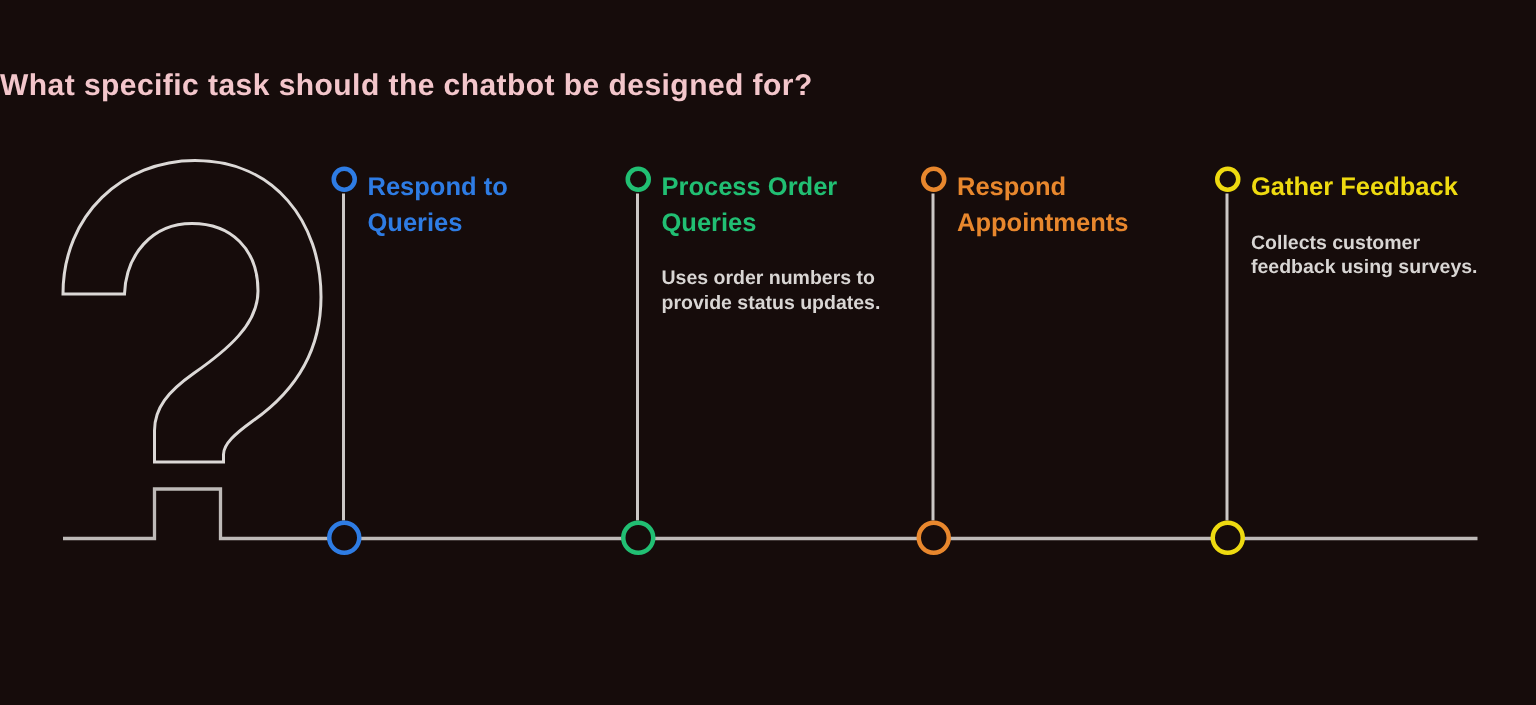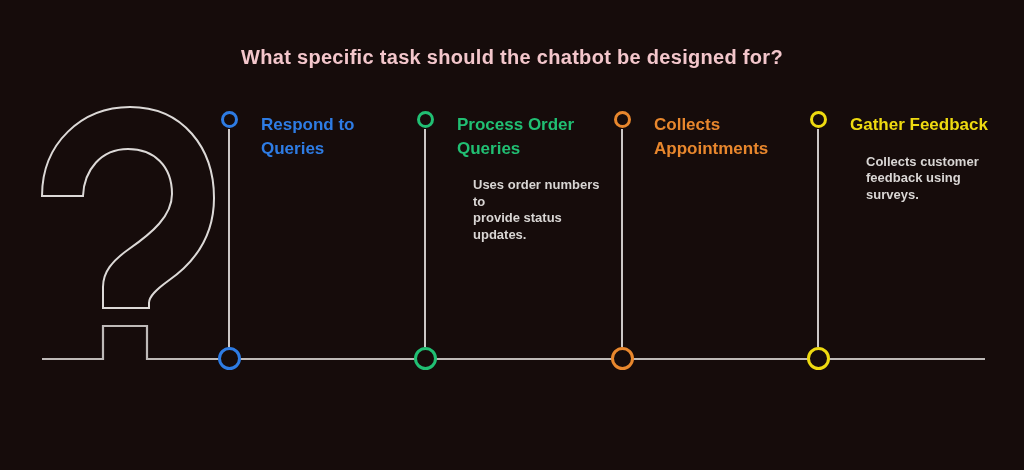--- a/index.html
+++ b/index.html
@@ -7,21 +7,20 @@
     position:relative;
     width:1024px;height:470px;
     background:var(--bg,#160c0b);
     overflow:hidden;
     font-family:"Liberation Sans","DejaVu Sans",sans-serif;
   }
   .main-title{
     position:absolute;
     left:0;top:46px;width:1024px;
     margin:0;
-    text-align:center;
     font-size:20px;
     font-weight:700;
     letter-spacing:.3px;
     color:var(--title,#f3c6cb);
   }
   .decor-svg{position:absolute;left:0;top:0;}
   .qmark-path{fill:none;stroke:var(--line,#e9e6e4);stroke-width:2;}
   .baseline-path{fill:none;stroke:var(--line,#e9e6e4);stroke-width:2.2;opacity:.85;}
   .col{position:absolute;top:0;width:0;height:470px;}
   .col-1{left:229px;} .col-2{left:425px;} .col-3{left:622px;} .col-4{left:818px;}
@@ -35,31 +34,31 @@
     position:absolute;left:-1px;top:129px;
     width:2px;height:218px;
     background:var(--line,#e9e6e4);opacity:.92;
   }
   .node-bottom{
     position:absolute;left:-11.5px;top:346.5px;
     width:17px;height:17px;border-radius:50%;
     border:3px solid var(--accent,#fff);
     background:var(--bg,#160c0b);
   }
-  .col-text{position:absolute;left:32px;top:113px;width:170px;}
+  .col-text{position:absolute;left:16px;top:113px;width:170px;}
   .col-title{
     margin:0 0 17px 0;
     max-width:150px;
     font-size:17px;line-height:23.5px;
     font-weight:700;
     white-space:pre-line;
     color:var(--accent,#fff);
   }
   .col-desc{
-    margin:16px;
+    margin:0;
     max-width:160px;
     font-size:13px;line-height:16.5px;
     font-weight:700;
     white-space:pre-line;
     color:var(--text,#d9d6d4);
   }
 </style>
 </head>
 <body>
 
@@ -109,21 +108,21 @@
       <p class="col-desc">Uses order numbers to
 provide status updates.</p>
     </div>
   </div>
 
   <div class="col col-3" style="--accent: #e8872d;">
     <div class="node-top"></div>
     <div class="connector"></div>
     <div class="node-bottom"></div>
     <div class="col-text">
-      <h3 class="col-title">Collects
+      <h3 class="col-title">Respond
 Appointments</h3>
     </div>
   </div>
 
   <div class="col col-4" style="--accent: #eeda10;">
     <div class="node-top"></div>
     <div class="connector"></div>
     <div class="node-bottom"></div>
     <div class="col-text">
       <h3 class="col-title">Gather Feedback</h3>

